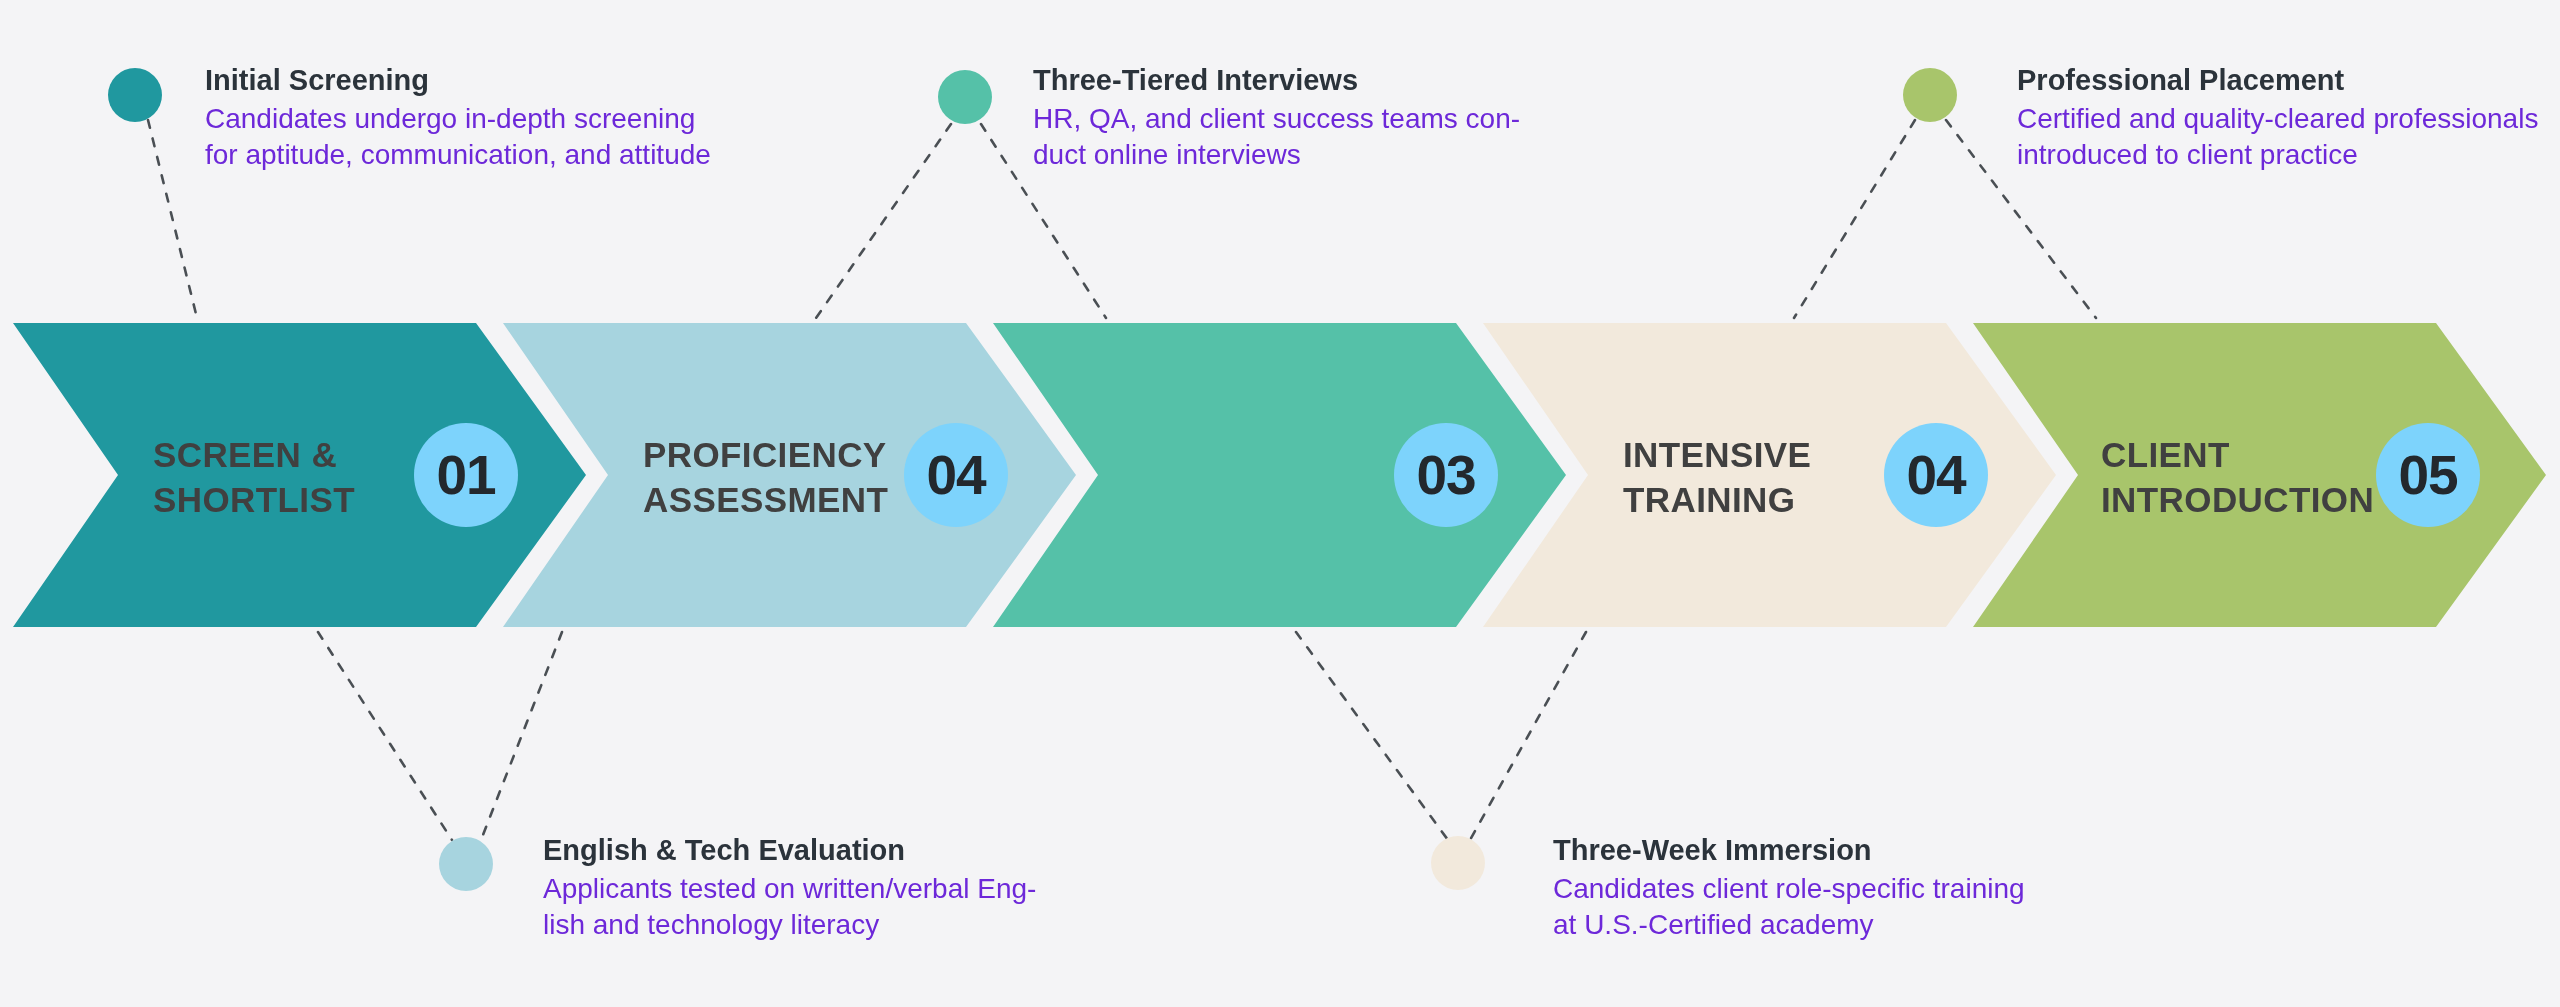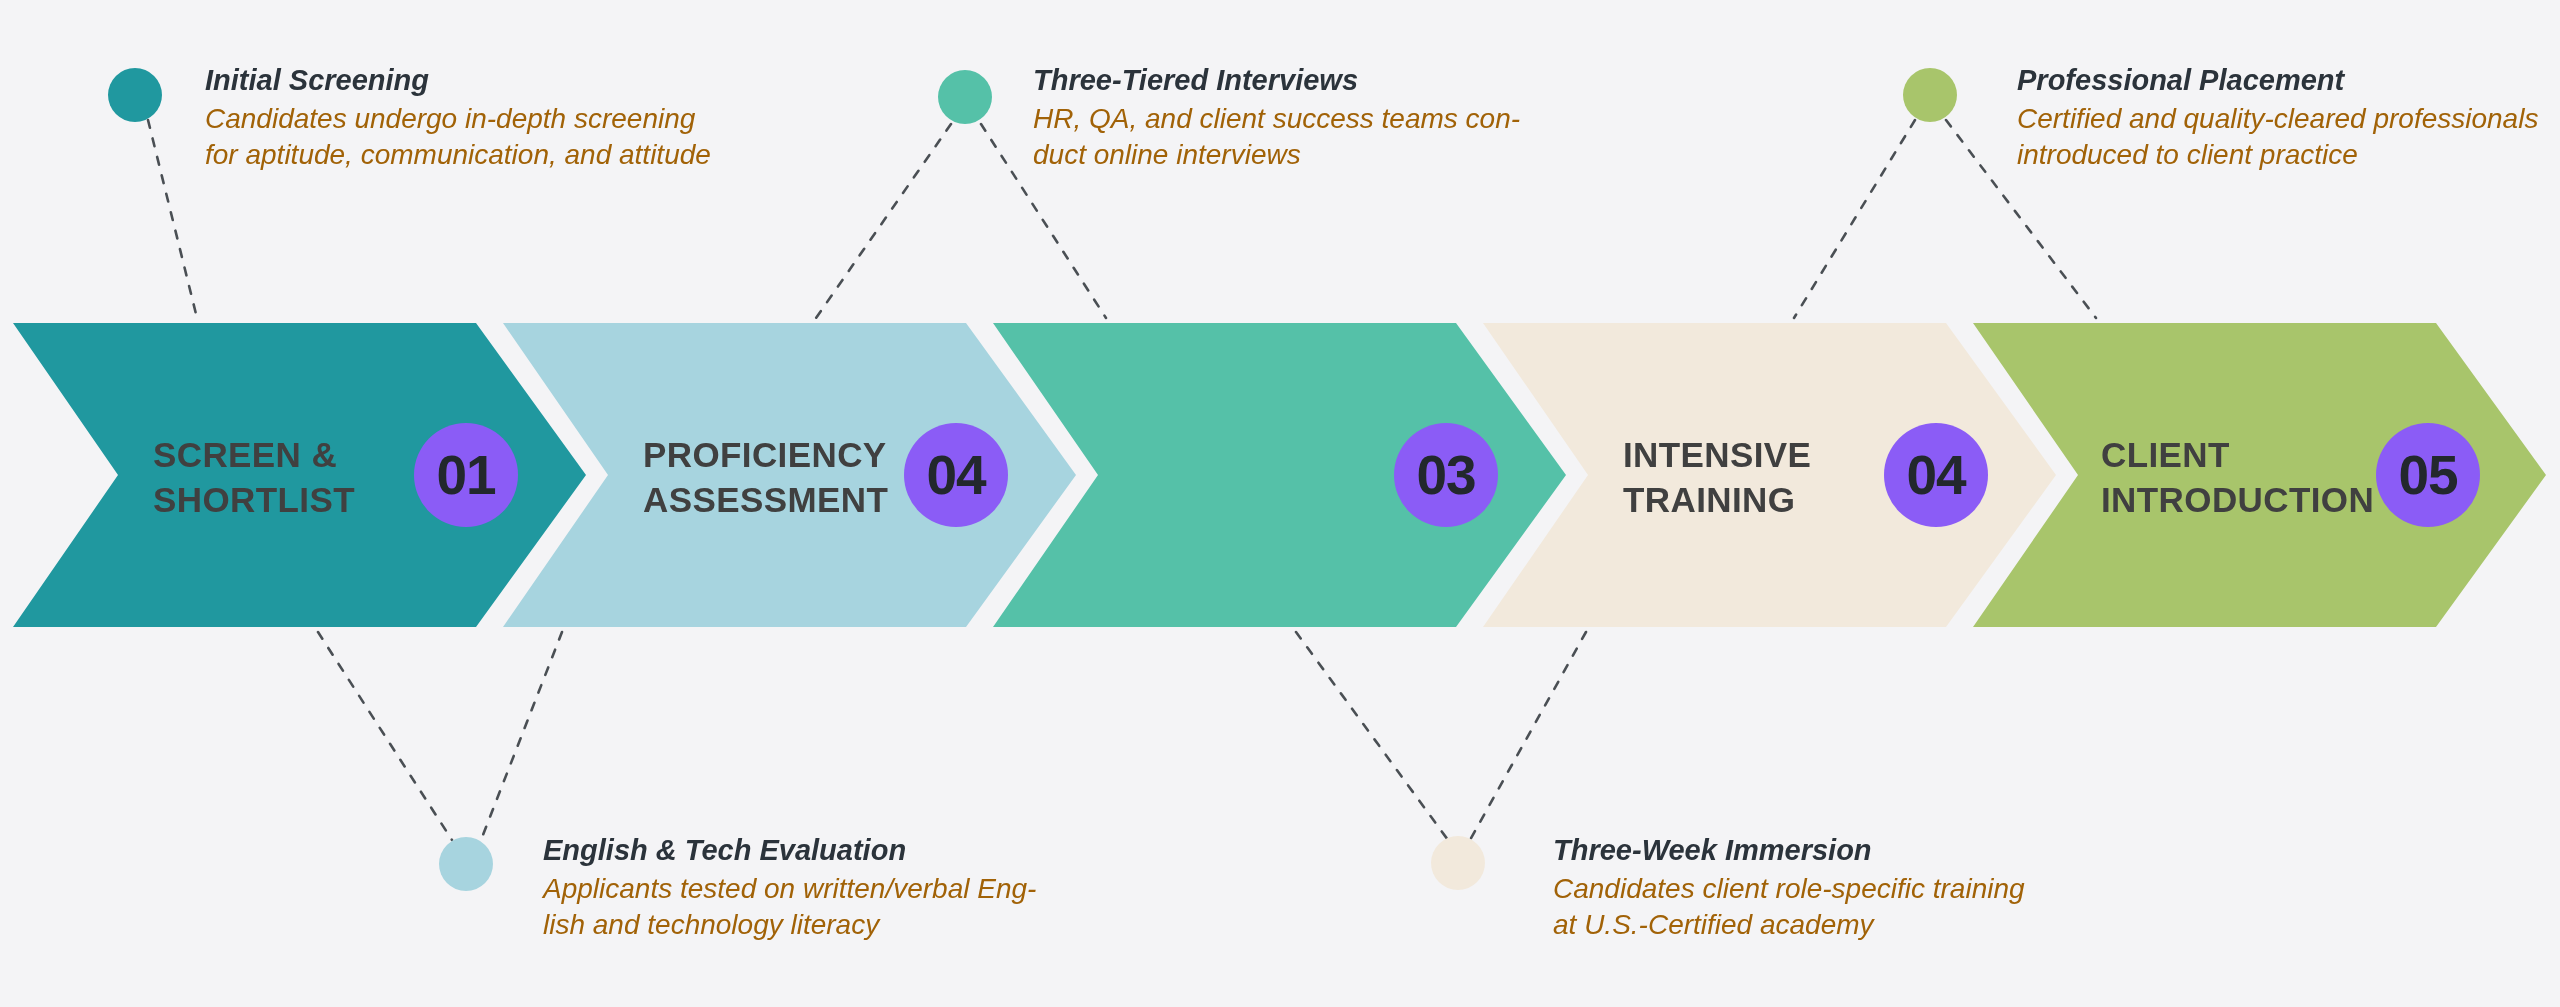--- a/index.html
+++ b/index.html
@@ -36,48 +36,47 @@
     letter-spacing: 0.4px;
     color: #404040;
     white-space: pre-line;
   }
   .step-circle {
     position: absolute;
     top: 423px;
     width: 104px;
     height: 104px;
     border-radius: 50%;
-    background: #8b5cf6;
+    background: #7dd3fc;
     display: flex;
     align-items: center;
     justify-content: center;
   }
   .step-number {
     font-size: 55px;
     font-weight: 700;
     color: #23282D;
     letter-spacing: -1px;
   }
   .callout {
     position: absolute;
     width: 620px;
-    font-style: italic;
   }
   .callout-title {
     font-size: 29px;
     font-weight: 700;
     line-height: 36px;
     color: #2B333B;
     margin: 0 0 3px 0;
   }
   .callout-body {
     font-size: 28px;
     font-weight: 400;
     line-height: 36px;
-    color: #a16207;
+    color: #6d28d9;
     white-space: pre-line;
   }
 </style>
 </head>
 <body>
 
 <div class="canvas">
 
   <svg class="layer-svg" width="2560" height="1007" viewBox="0 0 2560 1007">
 

